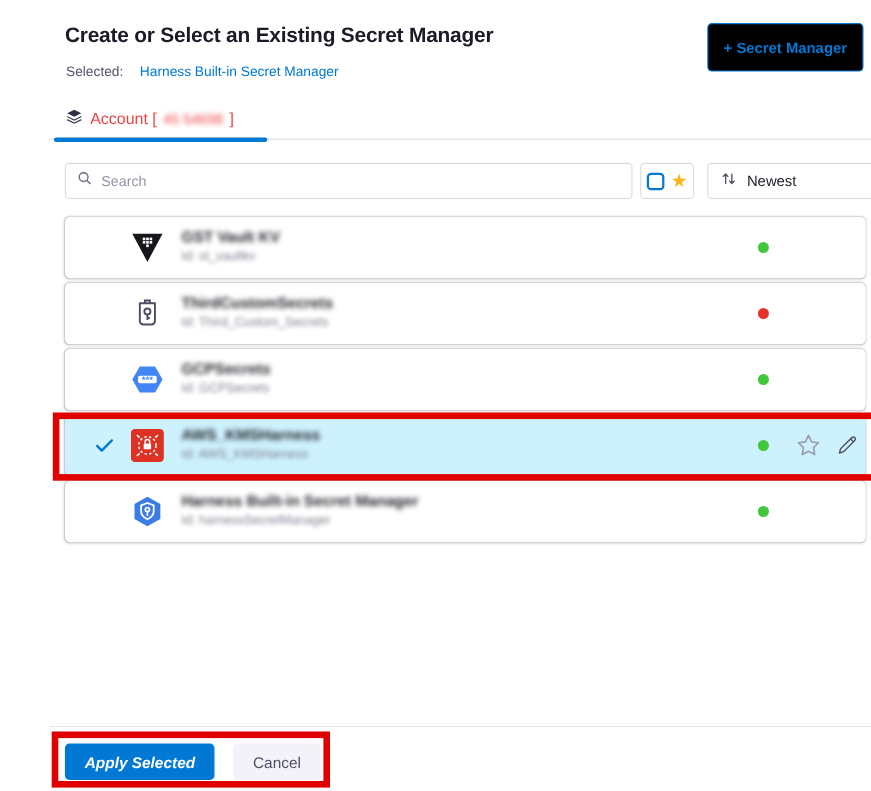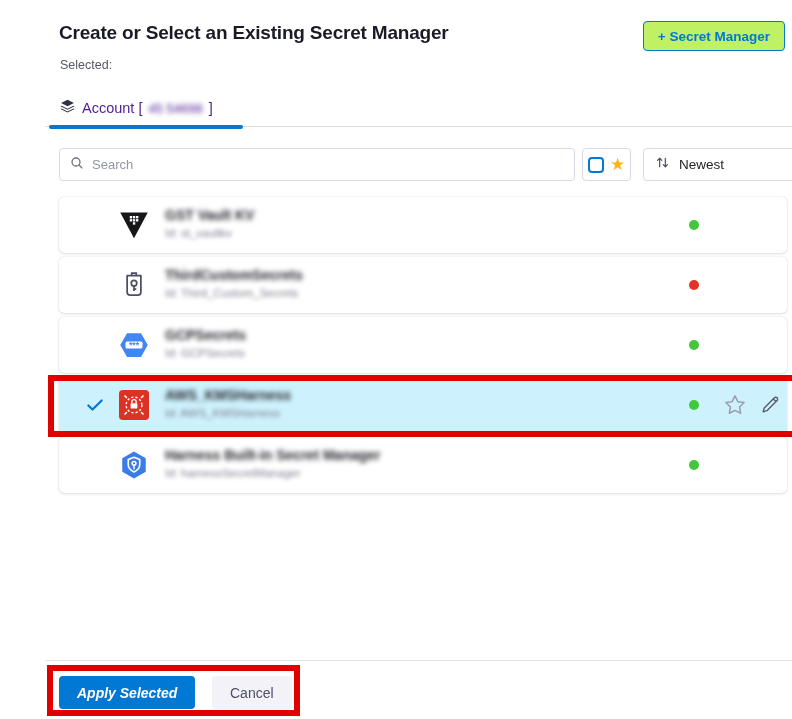--- a/index.html
+++ b/index.html
@@ -3,31 +3,31 @@
 <meta charset="utf-8">
 <style>
   * { margin:0; padding:0; box-sizing:border-box; }
   html,body { background:#fff; }
   body { font-family:"Liberation Sans","DejaVu Sans",sans-serif; color:#24242e; }
   .stage { position:relative; width:792px; height:719px; background:#fff; overflow:hidden;margin-left:45px; }
 
   
   .title { position:absolute; left:14px; top:22px; font-size:19px; font-weight:700; color:#1b1b28; letter-spacing:-.2px; }
   .header-right { position:absolute; right:15px; top:21px; display:flex; align-items:center; gap:17px; }
-  .btn-create { height:30px; padding:0 14px; background:#bef264; border:1.5px solid var(--accent); border-radius:4px;
+  .btn-create { height:44px; padding:0 14px; background:#000000; border:1.5px solid var(--accent); border-radius:4px;
                 color:var(--accent); font-weight:700; font-size:13.5px; cursor:pointer; font-family:inherit; }
   .close-x { width:20px; height:20px; display:flex; align-items:center; justify-content:center; cursor:pointer; }
 
   .selected-line { position:absolute; left:15px; top:58px; font-size:12.5px; display:flex; gap:15px; align-items:baseline; }
   .selected-label { color:#55566a; }
   .selected-link { color:var(--accent); text-decoration:none; cursor:pointer; }
 
   
   .tabs { position:absolute; left:0; top:96px; width:792px; height:31px; border-bottom:1px solid #dddde6; }
-  .tab { position:absolute; left:14px; top:2px; display:flex; align-items:center; gap:6px; font-size:14.5px; color:#4c1d95; cursor:pointer; }
+  .tab { position:absolute; left:14px; top:2px; display:flex; align-items:center; gap:6px; font-size:14.5px; color:#ef4444; cursor:pointer; }
   .tab .redacted { font-size:13px; }
   .tab-underline { position:absolute; left:4px; bottom:-3px; width:194px; height:4px; background:var(--accent); border-radius:3px; }
 
   
   .search-box { position:absolute; left:14px; top:148px; width:516px; height:33px; border:1px solid #d9dae6; border-radius:4px;
                 display:flex; align-items:center; padding:0 9px; gap:7px; background:#fff; }
   .search-box input { border:none; outline:none; flex:1; font-size:13px; font-family:inherit; color:#24242e; background:transparent; }
   .search-box input::placeholder { color:#9496a8; }
   .fav-filter { position:absolute; left:537px; top:148px; width:49px; height:33px; border:1px solid #d9dae6; border-radius:4px;
                 display:flex; align-items:center; justify-content:center; gap:6px; cursor:pointer; background:#fff; }
@@ -85,20 +85,21 @@
     <button class="btn-create">+ Secret Manager</button>
     <span class="close-x">
       <svg viewBox="0 0 24 24" width="19" height="19" fill="none" stroke="#33343f" stroke-width="2.2" stroke-linecap="round">
           <path d="M5.5 5.5l13 13M18.5 5.5l-13 13"></path>
         </svg>
     </span>
   </div>
 
   <div class="selected-line">
     <span class="selected-label">Selected:</span>
+    <a class="selected-link">Harness Built-in Secret Manager</a>
   </div>
 
   <div class="tabs">
     <div class="tab">
       <span>
         <svg viewBox="0 0 24 24" width="17" height="17" fill="#2f3146">
             <path d="M12 2.5l9 4.5-9 4.5-9-4.5z"></path>
             <path d="M3.6 10.8L12 15l8.4-4.2 1.6.8-10 5-10-5z"></path>
             <path d="M3.6 14.8L12 19l8.4-4.2 1.6.8-10 5-10-5z"></path>
           </svg>

